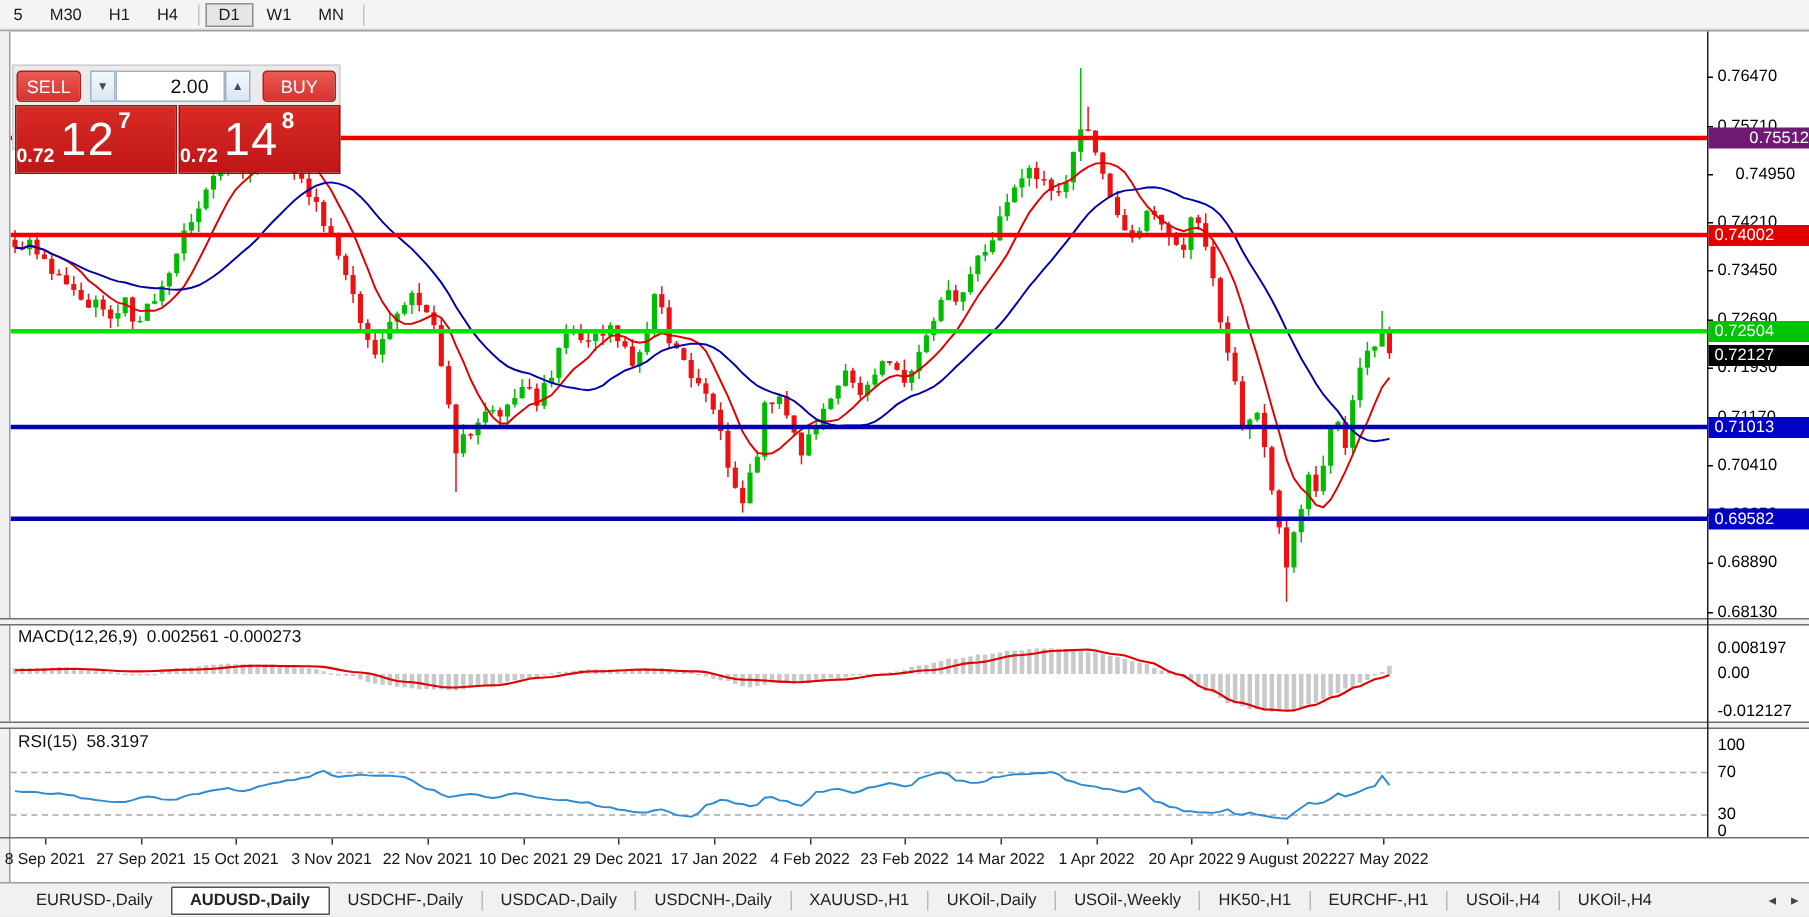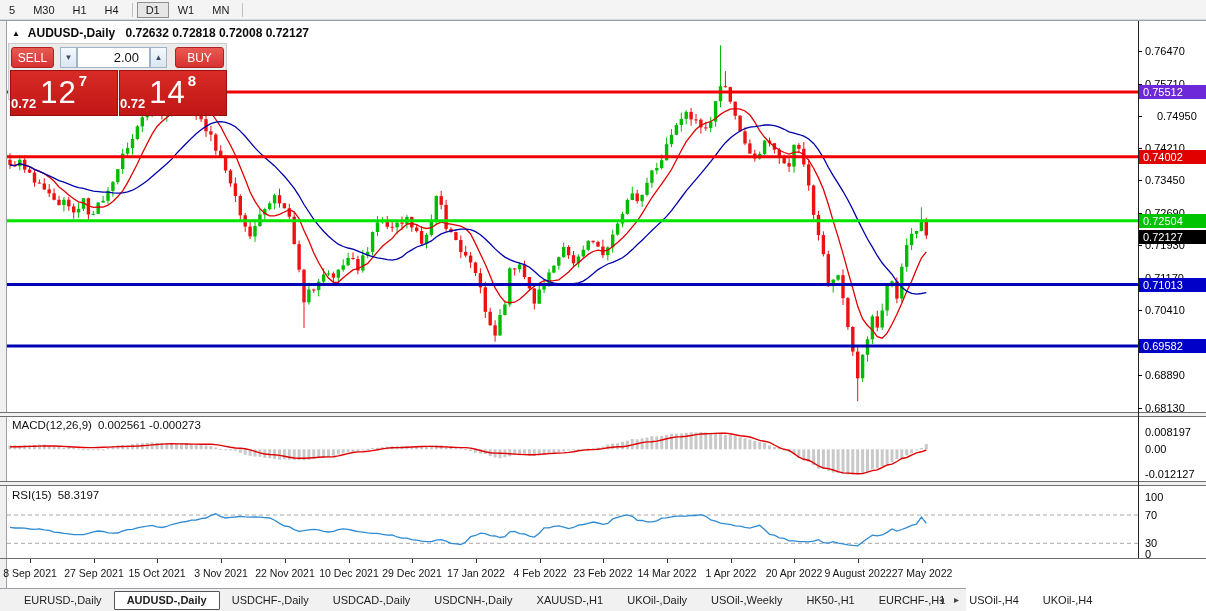--- a/index.html
+++ b/index.html
@@ -42,21 +42,21 @@
            border:1px solid #9fb3c8;box-sizing:border-box;display:flex;align-items:center;justify-content:center;
            font-size:8px;color:#35506b;cursor:pointer;padding:0;}
   .tp-vol{position:absolute;left:68px;top:3px;width:73px;height:21px;border:1px solid #9fb3c8;box-sizing:border-box;
           font-size:13px;text-align:right;padding-right:10px;font-family:"Liberation Sans",sans-serif;color:#111;}
   .tp-price{position:absolute;top:26px;width:108px;height:46px;background:linear-gradient(#d82b26,#c01616);
             border:1px solid #991010;box-sizing:border-box;color:#fff;display:flex;align-items:center;justify-content:flex-start;cursor:pointer;}
   .tp-price .frac{font-size:13px;font-weight:700;align-self:flex-end;margin:0 4px 4px 0;}
   .tp-price .big{font-size:31px;font-weight:400;line-height:28px;letter-spacing:1px;}
   .tp-price .sup{font-size:15px;font-weight:700;align-self:flex-start;margin:1px 0 0 2px;}
   
-  .tabbar{position:absolute;left:0;top:588px;width:966px;height:23px;background:#f1f1f1;border-top:1px solid #9aa0a6;
+  .tabbar{position:absolute;left:0;top:588px;width:1206px;height:23px;background:#f1f1f1;border-top:1px solid #9aa0a6;
           display:flex;align-items:center;padding-left:12px;box-sizing:border-box;font-size:11px;color:#222;}
   .tab{padding:3px 12px;white-space:nowrap;cursor:pointer;}
   .tab.active{background:#fff;border:1px solid #555;font-weight:700;padding:2px 12px 3px;border-radius:1px;}
   .tab-sep{width:1px;height:13px;background:#b9b9b9;}
   .tab-arrows{position:absolute;right:4px;top:5px;display:flex;align-items:center;gap:4px;}
   .tab-arrow{font-size:10px;color:#444;padding:0 3px;cursor:pointer;}
 </style>
 </head>
 <body>
 
@@ -657,25 +657,20 @@
   <div class="pane-sep" style="top:481px;"></div>
   <svg id="rsi-svg" style="left:7px;top:486px;" width="1131" height="72" viewBox="0 0 1131 72">
       <line x1="0" y1="29.0" x2="1131" y2="29.0" stroke="#a8a8a8" stroke-width="1" stroke-dasharray="4 3"></line>
       <line x1="0" y1="57.3" x2="1131" y2="57.3" stroke="#a8a8a8" stroke-width="1" stroke-dasharray="4 3"></line>
       <polyline points="3.0,41.4 7.9,42.0 12.8,41.8 17.7,42.1 22.6,43.0 27.5,43.3 32.4,42.8 37.3,43.8 42.2,44.3 47.1,46.2 52.0,46.5 56.9,47.3 61.8,47.9 66.7,48.6 71.6,48.7 76.5,48.7 81.4,47.4 86.3,45.8 91.2,45.0 96.1,45.5 101.0,46.9 105.9,47.1 110.8,47.0 115.7,44.9 120.6,43.6 125.5,43.3 130.4,41.8 135.3,40.8 140.2,40.2 145.1,39.4 150.0,40.9 154.9,41.5 159.8,40.5 164.7,38.5 169.6,37.4 174.5,36.2 179.4,35.5 184.3,34.2 189.2,34.0 194.1,32.7 199.0,32.0 203.9,29.4 208.8,27.8 213.7,30.7 218.6,32.0 223.5,31.3 228.4,31.0 233.3,30.3 238.2,30.9 243.1,31.2 248.0,31.0 252.9,31.2 257.8,31.6 262.7,32.0 267.6,34.2 272.5,37.4 277.4,40.0 282.3,40.7 287.2,43.6 292.1,45.4 297.0,44.7 301.9,43.8 306.8,43.4 311.7,43.8 316.6,45.3 321.5,46.0 326.4,45.3 331.3,43.7 336.2,42.8 341.1,43.3 346.0,44.5 350.9,45.6 355.8,46.2 360.7,46.9 365.6,47.4 370.5,47.3 375.4,48.3 380.3,49.1 385.2,48.9 390.1,51.0 395.0,52.1 399.9,52.2 404.8,53.7 409.7,54.2 414.6,55.2 419.5,55.7 424.4,55.7 429.3,54.2 434.2,53.6 439.1,55.2 444.0,57.4 448.9,57.9 453.8,58.5 458.7,56.0 463.6,50.7 468.5,49.5 473.4,47.2 478.3,47.7 483.2,49.7 488.1,50.0 493.0,51.5 497.9,50.6 502.8,45.8 507.7,45.4 512.6,47.6 517.5,48.0 522.4,50.2 527.3,51.1 532.2,47.2 537.1,41.9 542.0,41.8 546.9,40.4 551.8,39.9 556.7,41.2 561.6,42.7 566.5,41.5 571.4,39.2 576.3,38.5 581.2,37.3 586.1,36.0 591.0,37.0 595.9,38.3 600.8,37.4 605.7,32.9 610.6,31.4 615.5,29.9 620.4,28.9 625.3,30.3 630.2,34.3 635.1,34.5 640.0,35.9 644.9,35.8 649.8,34.9 654.7,32.2 659.6,31.9 664.5,30.9 669.4,30.2 674.3,30.2 679.2,30.1 684.1,29.4 689.0,29.5 693.9,28.6 698.8,30.3 703.7,34.0 708.6,35.2 713.5,37.1 718.4,37.8 723.3,38.4 728.2,39.8 733.1,40.1 738.0,41.3 742.9,42.1 747.8,40.7 752.7,39.3 757.6,43.6 762.5,48.3 767.4,49.2 772.3,51.8 777.2,52.4 782.1,54.8 787.0,54.8 791.9,55.6 796.8,55.7 801.7,55.9 806.6,55.1 811.5,53.6 816.4,56.7 821.3,57.1 826.2,55.7 831.1,57.1 836.0,57.8 840.9,58.8 845.8,59.4 850.7,59.8 855.6,56.0 860.5,52.5 865.4,49.2 870.3,49.9 875.2,49.0 880.1,46.4 885.0,42.9 889.9,45.0 894.8,43.5 899.7,41.6 904.6,39.3 909.5,38.1 914.4,31.2 919.3,37.4" fill="none" stroke="#2e8bd4" stroke-width="1.3"></polyline>
     </svg>
 
   <div class="axis-line-v"></div>
   <div class="bottom-line"></div>
 
-  <div class="symbol-header">
-    <span class="tri">▲</span>
-    <span>AUDUSD-,Daily</span>
-    <span style="margin-left:7px;font-weight:700;">0.72632 0.72818 0.72008 0.72127</span>
-  </div>
 
   <div class="pane-header" style="top:419px;">
     <b>MACD(12,26,9)</b><span>0.002561 -0.000273</span>
   </div>
   <div class="pane-header" style="top:489px;">
     <b>RSI(15)</b><span>58.3197</span>
   </div>
 
   <div class="trade-panel">
     <button class="tp-btn tp-sell">SELL</button>
@@ -744,21 +739,21 @@
     <div class="tick-dash" style="top:278px;"></div>
     <div class="tick-label" style="top:272px;">0.71170</div>
     <div class="tick-dash" style="top:310px;"></div>
     <div class="tick-label" style="top:304px;">0.70410</div>
     <div class="tick-dash" style="top:343px;"></div>
     <div class="tick-label" style="top:337px;">0.69650</div>
     <div class="tick-dash" style="top:375px;"></div>
     <div class="tick-label" style="top:369px;">0.68890</div>
     <div class="tick-dash" style="top:408px;"></div>
     <div class="tick-label" style="top:402px;">0.68130</div>
-    <div class="px-label" style="top:85px;background:#6d28d9;">0.75512</div>
+    <div class="px-label" style="top:85px;background:#701a75;text-align:right;">0.75512</div>
     <div class="px-label" style="top:150px;background:#e00000;">0.74002</div>
     <div class="px-label" style="top:214px;background:#00c400;">0.72504</div>
     <div class="px-label" style="top:278px;background:#0000c8;">0.71013</div>
     <div class="px-label" style="top:339px;background:#0000c8;">0.69582</div>
     <div class="px-label" style="top:230px;background:#000000;">0.72127</div>
     <div class="tick-label" style="top:426px;">0.008197</div>
     <div class="tick-label" style="top:443px;text-align:right;">0.00</div>
     <div class="tick-label" style="top:468px;">-0.012127</div>
     <div class="tick-label" style="top:491px;">100</div>
     <div class="tick-label" style="top:509px;">70</div>

